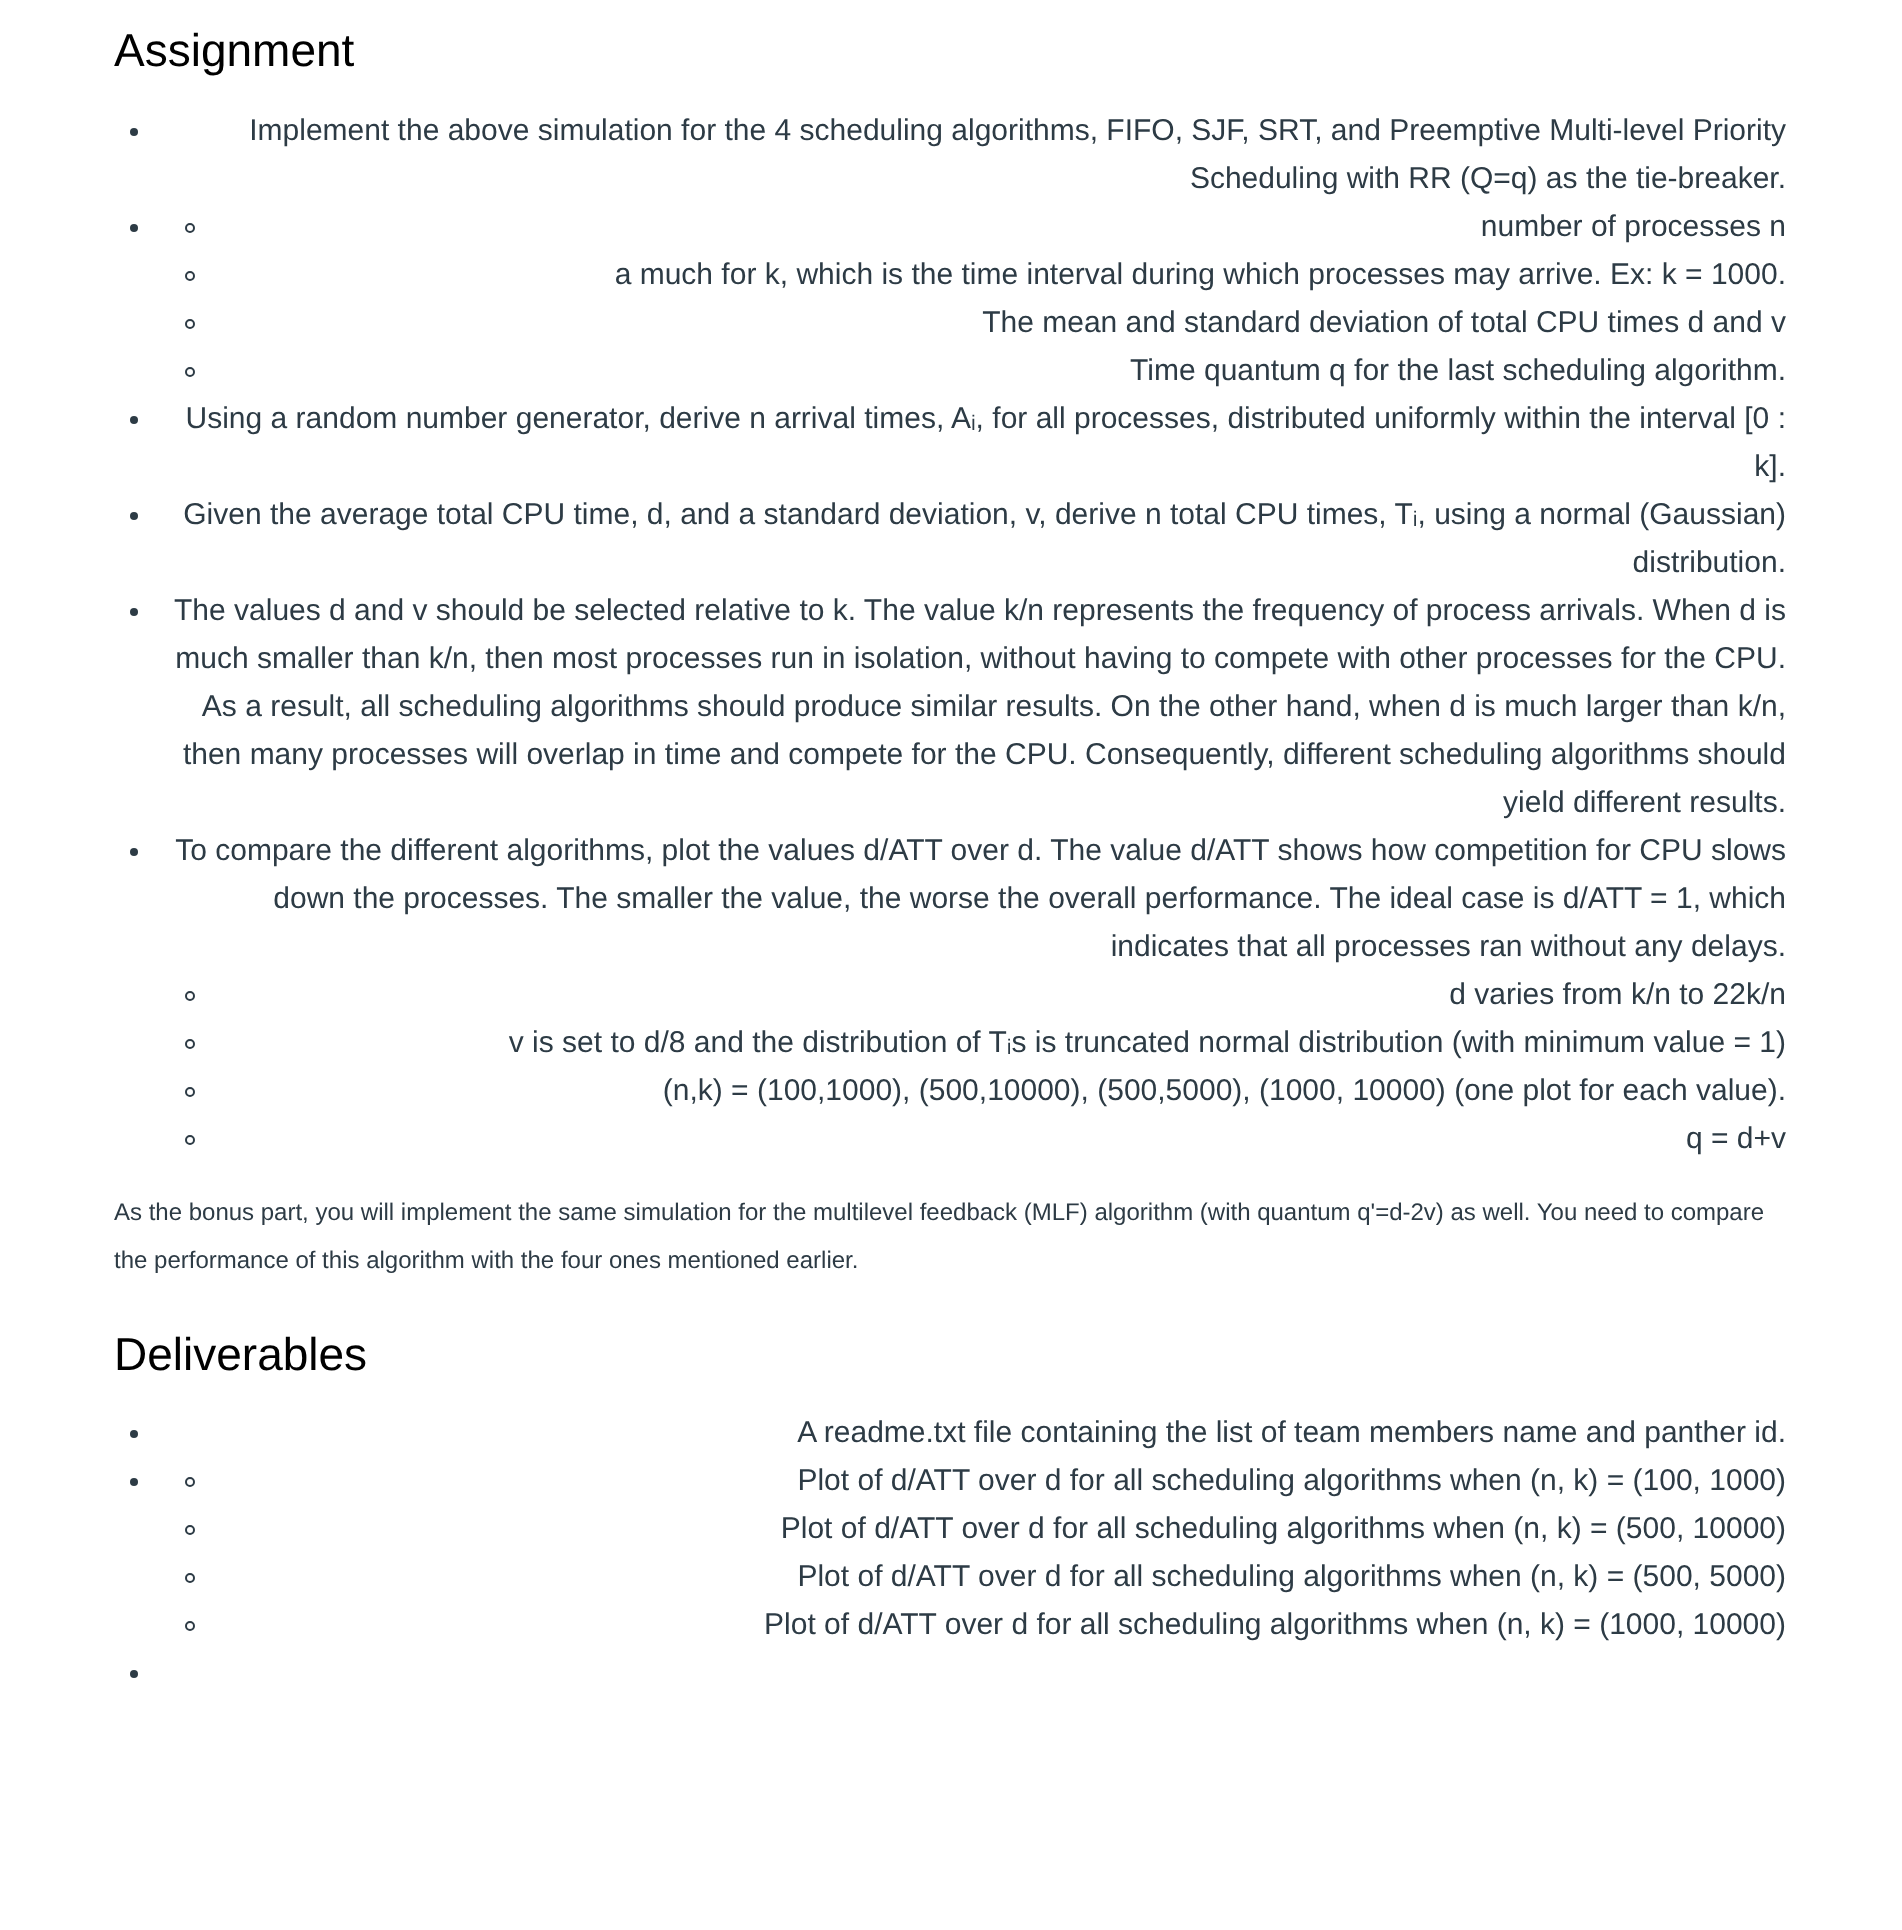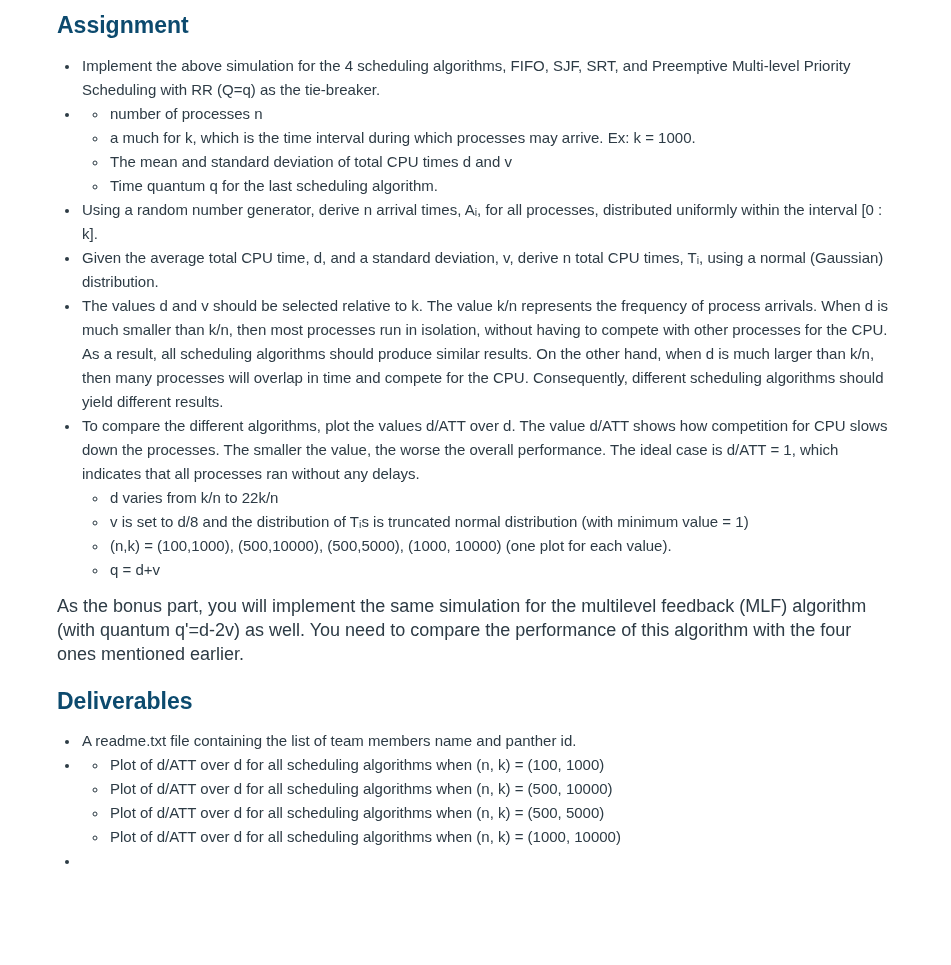--- a/index.html
+++ b/index.html
@@ -11,37 +11,38 @@
     width: 951px;
     min-height: 965px;
     box-sizing: border-box;
     padding: 12px 58px 20px 57px;
     background: #ffffff;
     font-family: "Liberation Sans", "DejaVu Sans", sans-serif;
     color: #2d3b45;
   }
   h1.doc-heading {
     font-size: 23px;
-    font-weight: 700;
-    color: #0c4a6e;
+    font-weight: 400;
+    color: #000000;
     margin: 22px 0 14px 0;
     line-height: 1.2;
   }
   h1.doc-heading.first {
     margin-top: 0;
   }
   p.doc-paragraph {
-    font-size: 18px;
+    font-size: 12px;
     line-height: 24px;
     margin: 0 0 14px 0;
   }
   ul.bullet-list {
     margin: 0 0 12px 0;
     padding-left: 23px;
     list-style-type: disc;
+    text-align: right;
   }
   ul.sub-bullet-list {
     margin: 0;
     padding-left: 26px;
     list-style-type: circle;
   }
   li.list-item {
     font-size: 15px;
     line-height: 24px;
     margin: 0;

